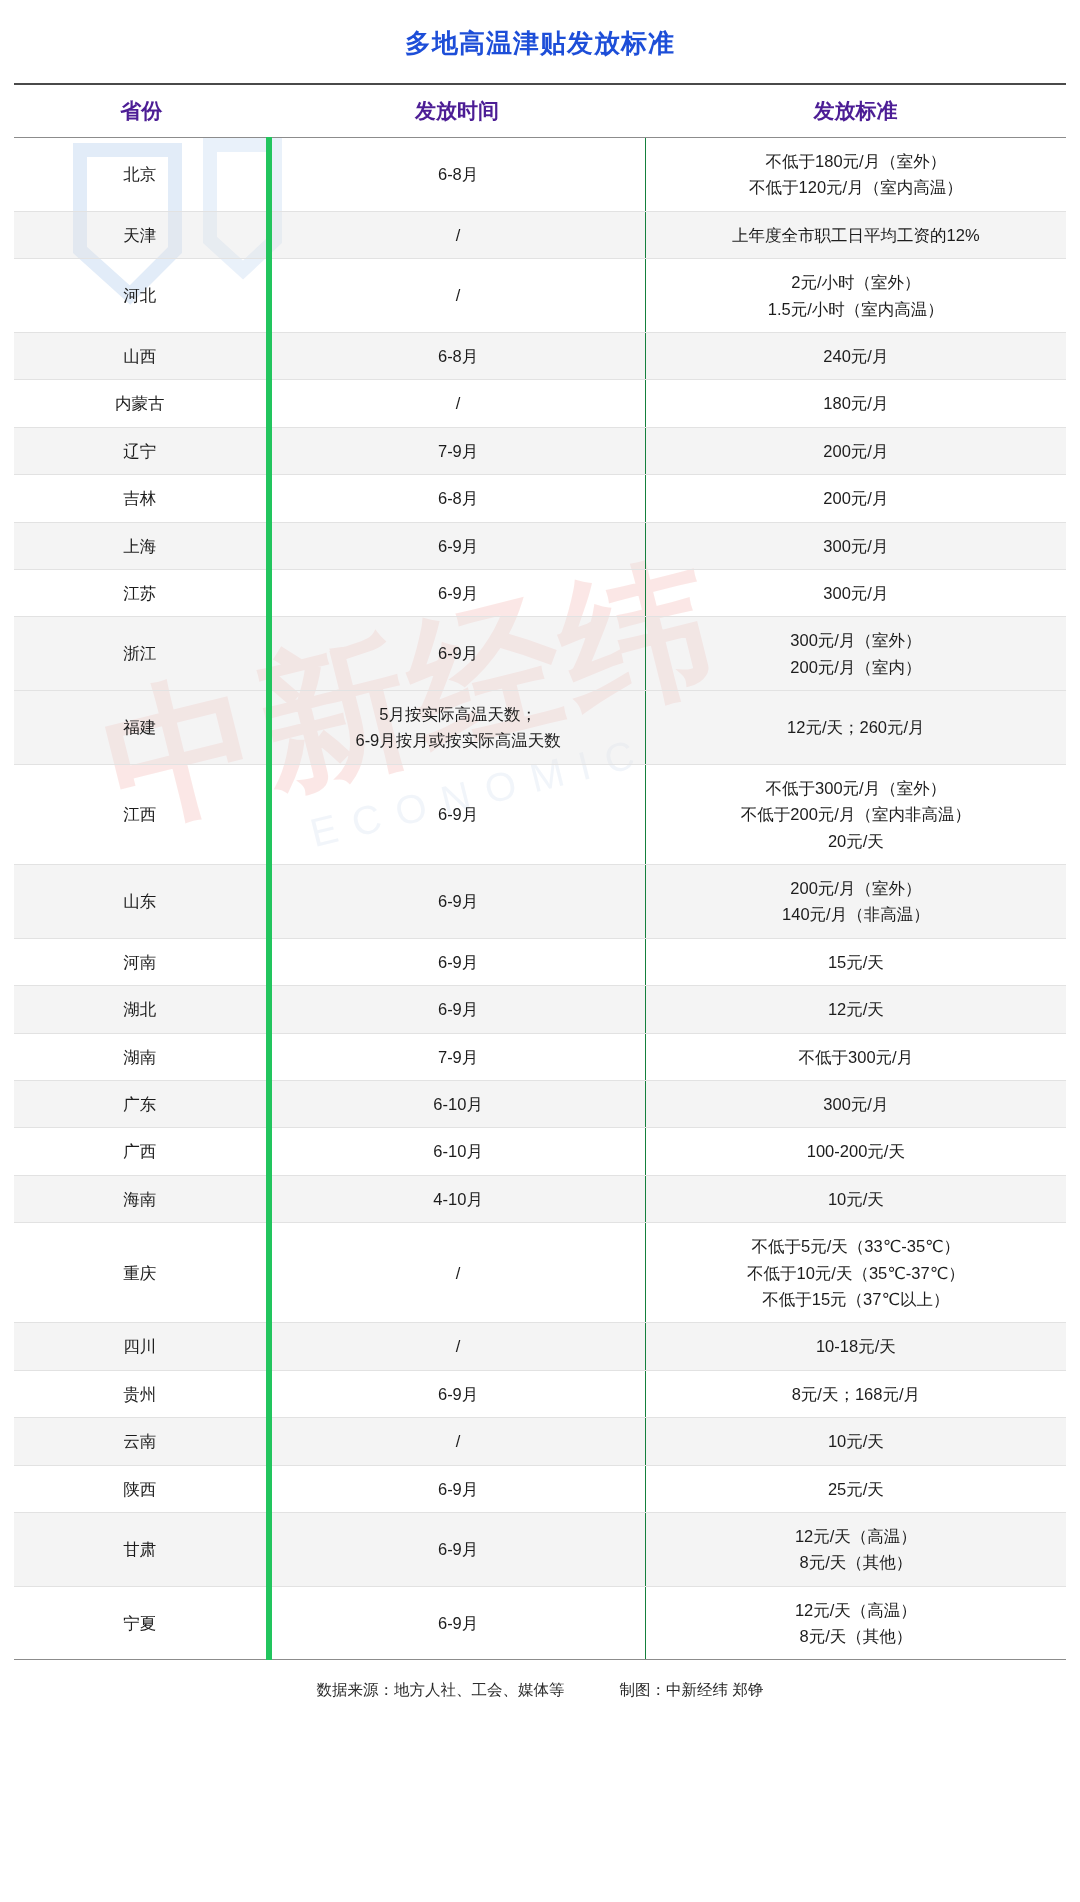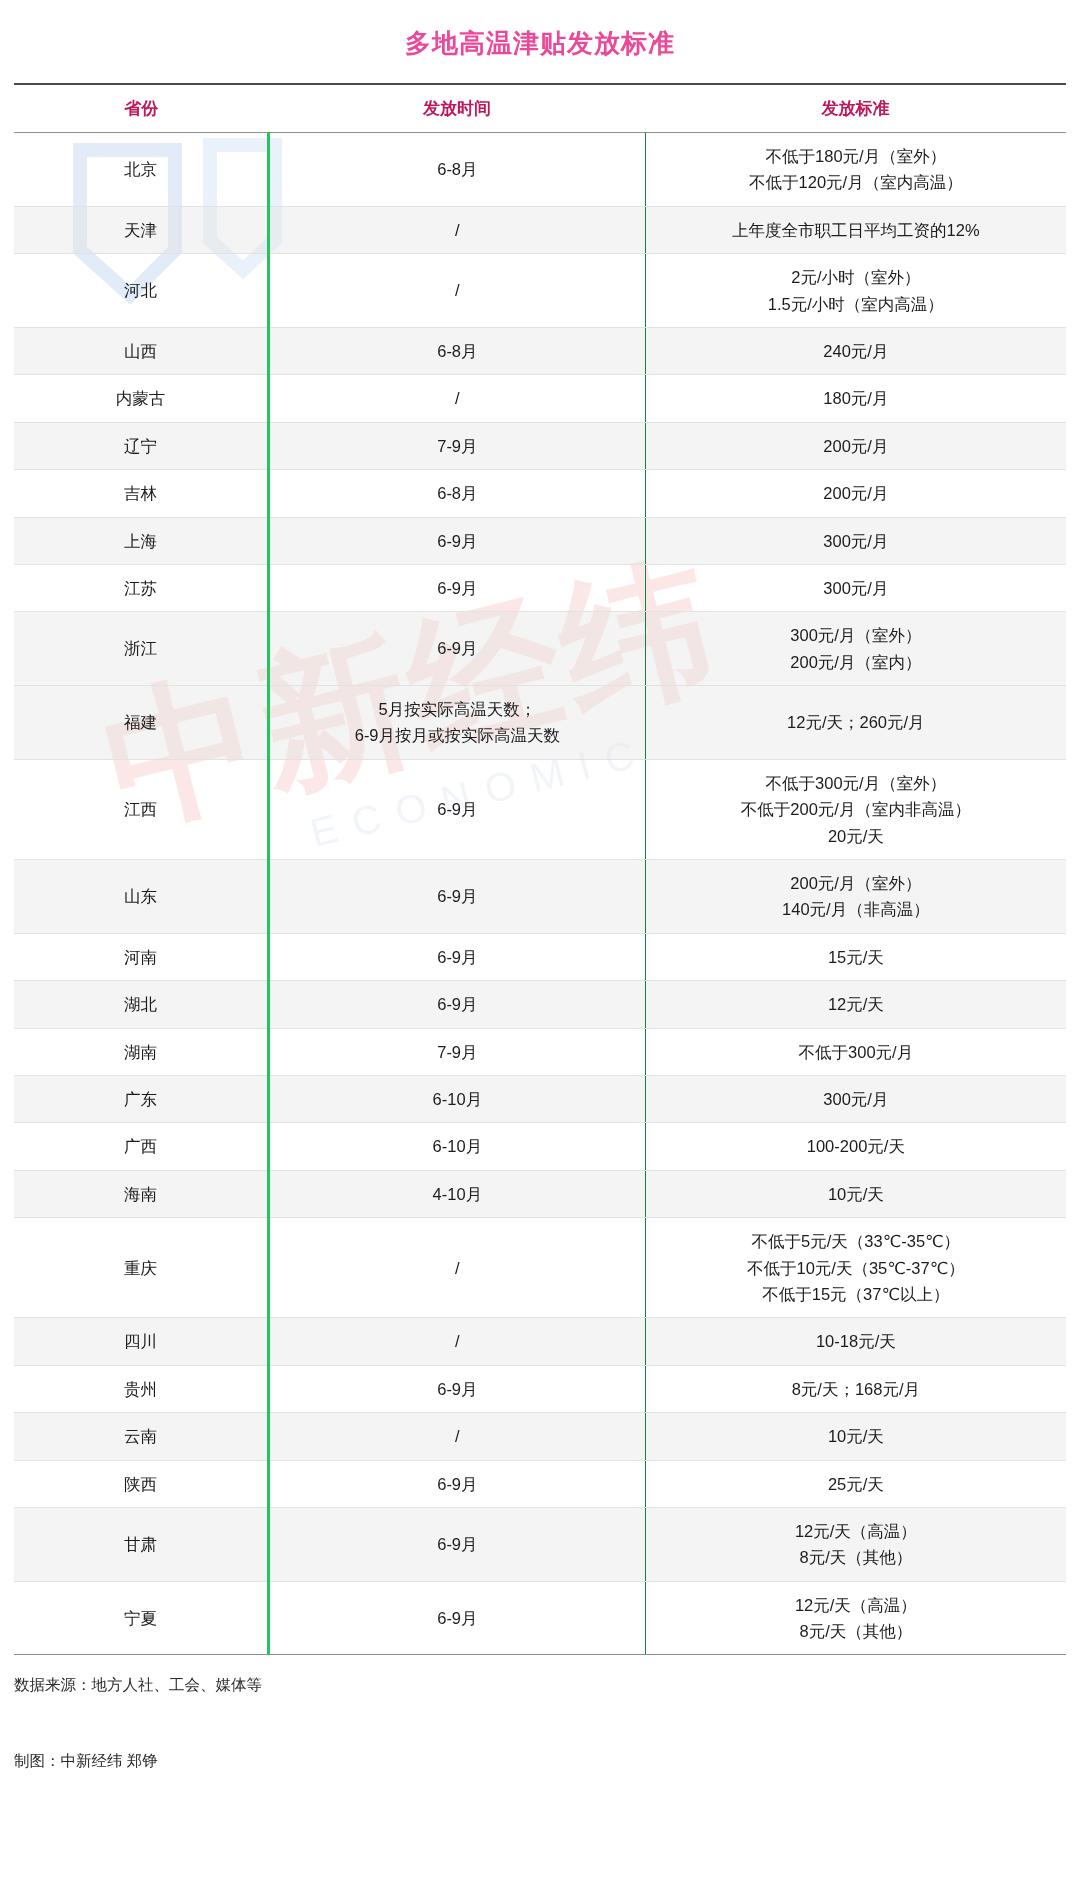--- a/index.html
+++ b/index.html
@@ -21,37 +21,37 @@
     height: 1902px;
     box-sizing: border-box;
     padding: 0 14px;
   }
   .title {
     text-align: center;
     font-size: 26px;
     font-weight: bold;
     letter-spacing: 1px;
     padding: 26px 0 22px 0;
-    color: #ec4899;
+    color: #1d4ed8;
   }
   table.data {
     width: 100%;
     border-collapse: collapse;
     table-layout: fixed;
     position: relative;
     z-index: 2;
   }
   table.data col.c1 { width: 24.2%; }
   table.data col.c2 { width: 35.8%; }
   table.data col.c3 { width: 40.0%; }
 
   table.data thead th {
-    font-size: 17px;
+    font-size: 21px;
     font-weight: bold;
-    color: #be185d;
+    color: #4c1d95;
     padding: 12px 4px;
     border-top: 2px solid #4a4a4a;
     border-bottom: 1.5px solid #8c8c8c;
     background: #ffffff;
     text-align: center;
   }
   table.data tbody td {
     font-size: 16.5px;
     text-align: center;
     vertical-align: middle;
@@ -60,41 +60,40 @@
     color: #1c1c1c;
     border-bottom: 1px solid #e2e2e2;
   }
   table.data tbody tr.odd td {
     background: rgba(255,255,255,0.55);
   }
   table.data tbody tr.even td {
     background: rgba(240,240,240,0.72);
   }
   table.data tbody td.prov {
-    border-right: 3px solid #22c55e;
+    border-right: 6px solid #22c55e;
   }
   table.data tbody td.time {
     border-right: 1px solid #15803d;
   }
   table.data tbody tr:last-child td {
     border-bottom: 1.5px solid #8c8c8c;
   }
   .cell-lines span {
     display: block;
   }
   .footer {
     position: relative;
     z-index: 2;
     display: flex;
-    justify-content: flex-start;
+    justify-content: center;
     gap: 55px;
     font-size: 15.5px;
     color: #2b2b2b;
     padding: 20px 0 14px 0;
-    flex-direction: column;
   }
   
   .watermark {
     position: absolute;
     left: 0; top: 0;
     width: 1080px; height: 1902px;
     pointer-events: none;
     z-index: 1;
   }
   .wm-inner {

